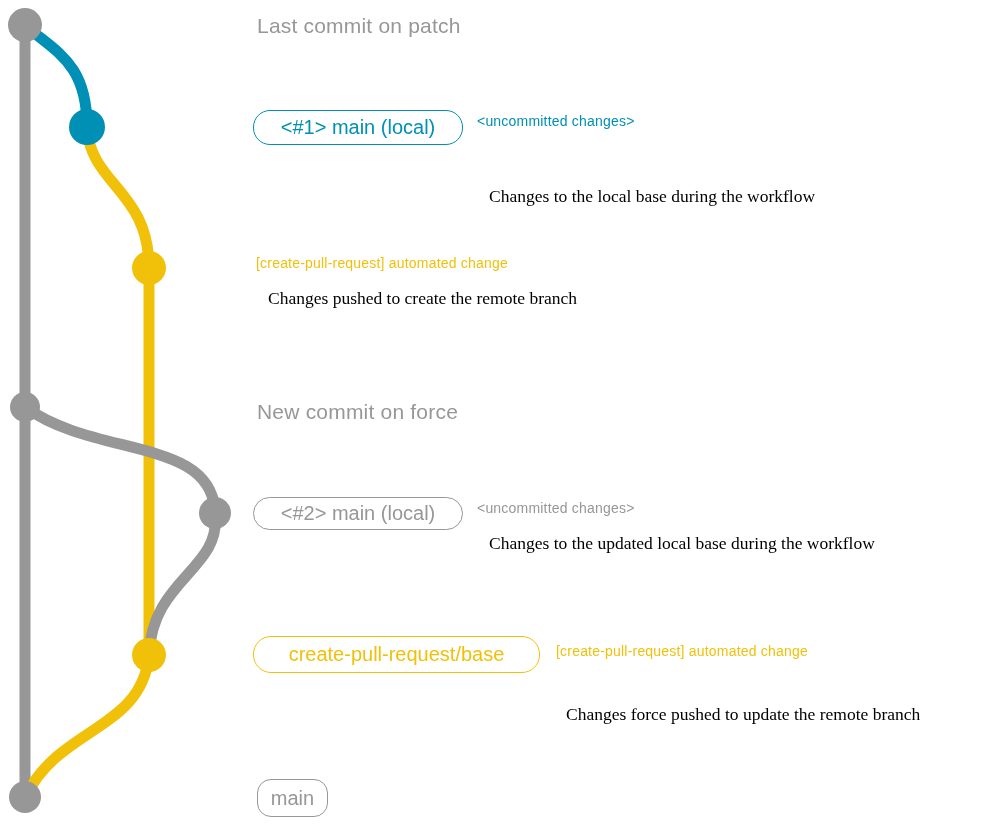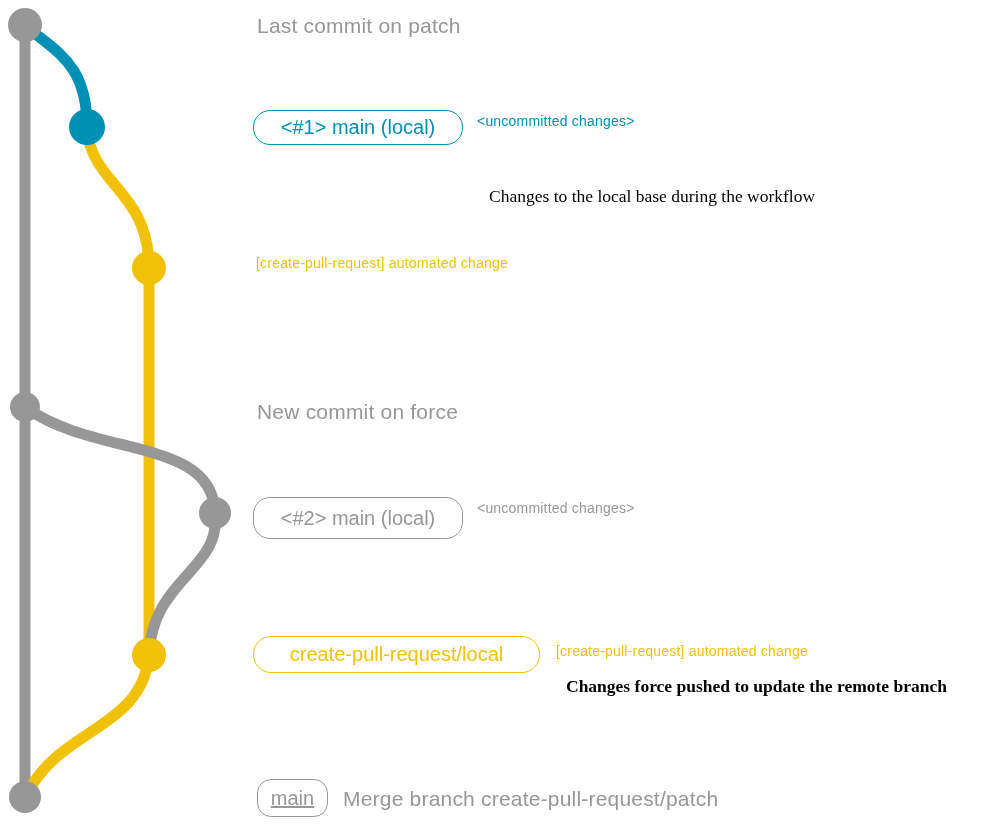--- a/index.html
+++ b/index.html
@@ -78,26 +78,27 @@
     <circle class="fill-gray" cx="25" cy="797" r="16"></circle>
   </svg>
 
   <div class="abs section-label" style="left:257px;top:14px;">Last commit on patch</div>
 
   <div class="abs badge badge-blue" style="left:253px;top:110px;width:210px;height:35px;">&lt;#1&gt; main (local)</div>
   <div class="abs title title-blue" style="left:477px;top:113px;">&lt;uncommitted changes&gt;</div>
   <div class="abs desc" style="left:489px;top:142px;margin-top:44px;">Changes to the local base during the workflow</div>
 
   <div class="abs title title-yellow" style="left:256px;top:255px;">[create-pull-request] automated change</div>
+  <div class="abs desc" style="left:268px;top:288px;">Changes pushed to create the remote branch</div>
 
   <div class="abs section-label" style="left:257px;top:400px;">New commit on force</div>
 
-  <div class="abs badge badge-gray" style="left:253px;top:497px;width:210px;height:42px;">&lt;#2&gt; main (local)</div>
+  <div class="abs badge badge-gray" style="left:253px;top:497px;width:210px;height:33px;">&lt;#2&gt; main (local)</div>
   <div class="abs title title-gray" style="left:477px;top:500px;">&lt;uncommitted changes&gt;</div>
+  <div class="abs desc" style="left:489px;top:533px;">Changes to the updated local base during the workflow</div>
 
-  <div class="abs badge badge-yellow" style="left:253px;top:636px;width:287px;height:37px;border-radius:18px;">create-pull-request/local</div>
+  <div class="abs badge badge-yellow" style="left:253px;top:636px;width:287px;height:37px;border-radius:18px;">create-pull-request/base</div>
   <div class="abs title title-yellow" style="left:556px;top:643px;">[create-pull-request] automated change</div>
-  <div class="abs desc" style="left:566px;top:676px;font-weight:bold;">Changes force pushed to update the remote branch</div>
+  <div class="abs desc" style="left:566px;top:704px;">Changes force pushed to update the remote branch</div>
 
-  <div class="abs badge badge-gray" style="left:257px;top:779px;width:71px;height:38px;border-radius:14px;text-decoration:underline;">main</div>
-  <div class="abs section-label" style="left:343px;top:787px;">Merge branch create-pull-request/patch</div>
+  <div class="abs badge badge-gray" style="left:257px;top:779px;width:71px;height:38px;border-radius:14px;">main</div>
 
 </div>
 
 </body></html>

